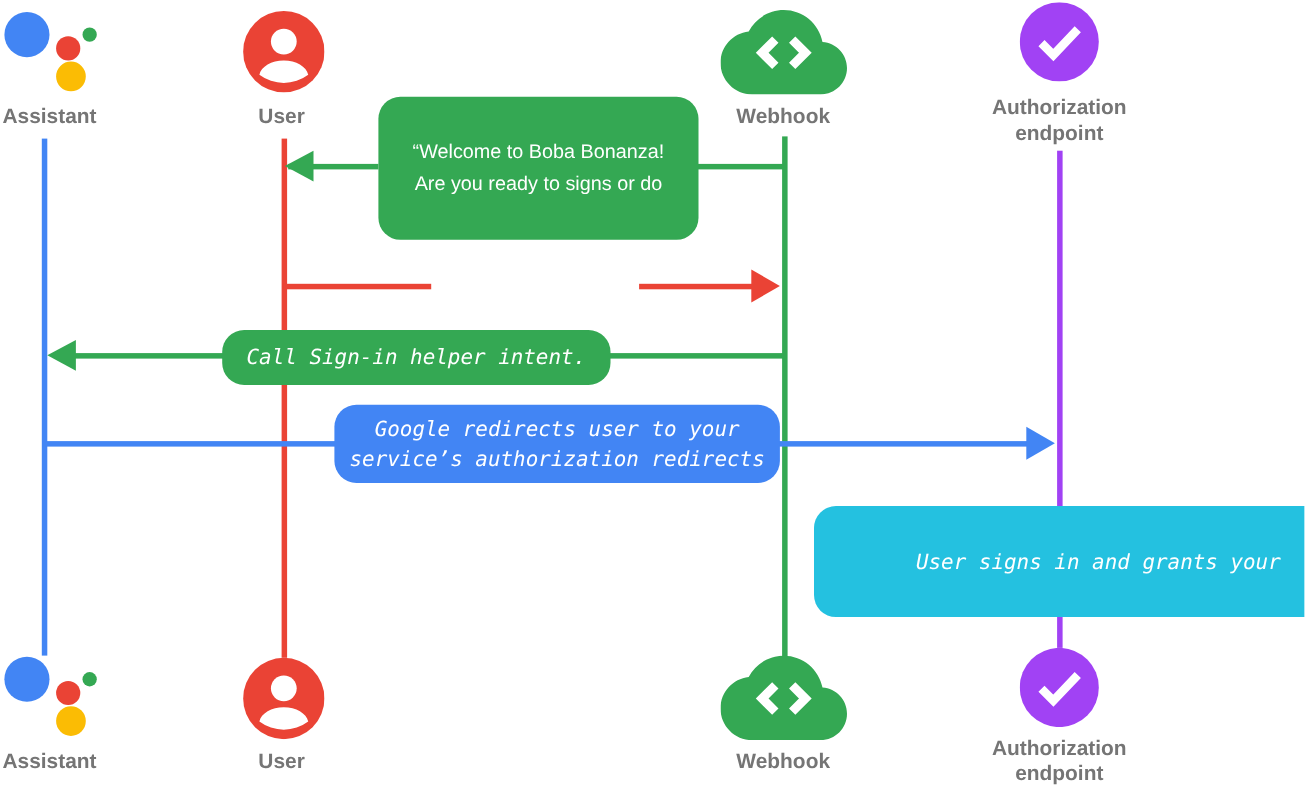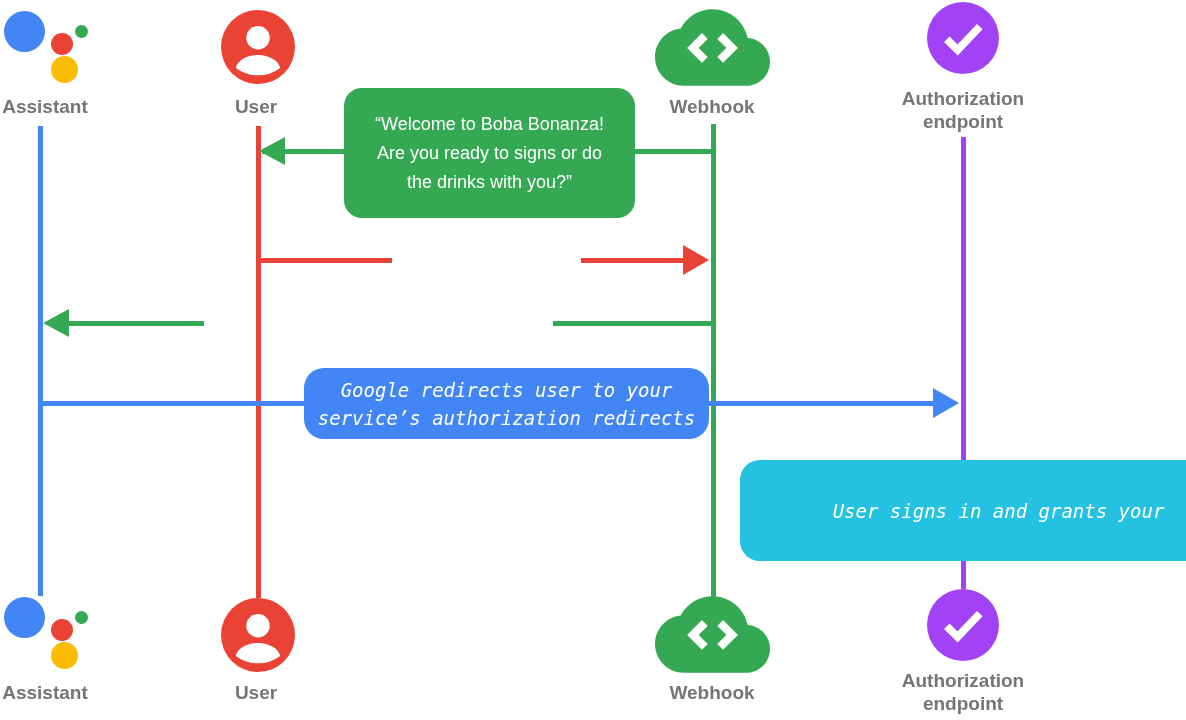--- a/index.html
+++ b/index.html
@@ -13,21 +13,21 @@
   .hline{position:absolute;height:5px;z-index:2;}
   
   .head-left{position:absolute;width:0;height:0;z-index:2;
     border-top:14px solid transparent;border-bottom:14px solid transparent;border-right:26px solid;}
   .head-right{position:absolute;width:0;height:0;z-index:2;
     border-top:15px solid transparent;border-bottom:15px solid transparent;border-left:26px solid;}
   
   .bubble{position:absolute;z-index:3;border-radius:20px;color:#ffffff;
     display:flex;flex-direction:column;align-items:center;justify-content:center;text-align:center;}
   .bubble .ln{display:block;white-space:nowrap;}
-  .sans-msg{font-size:18px;line-height:29px;font-weight:400;border-radius:18px;}
+  .sans-msg{font-size:18px;line-height:29px;font-weight:400;}
   .mono-msg{font-family:"DejaVu Sans Mono", monospace;font-style:italic;font-size:19px;line-height:28px;}
   
   .actor-label{position:absolute;z-index:4;width:200px;text-align:center;
     font-size:19px;line-height:23px;font-weight:700;color:#757575;}
   
   .icon{position:absolute;z-index:5;}
   .circ{position:absolute;border-radius:50%;}
 </style>
 </head>
 <body>
@@ -50,24 +50,26 @@
   <div class="hline" style="left:66px;top:321px;width:138px;background:#34A853;"></div>
   <div class="hline" style="left:553px;top:321px;width:160px;background:#34A853;"></div>
   <div class="head-left" style="left:43px;top:309px;border-right-color:#34A853;"></div>
 
   <div class="hline" style="left:41px;top:401px;width:894px;background:#4285F4;"></div>
   <div class="head-right" style="left:933px;top:388px;border-left-color:#4285F4;"></div>
 
   <div class="bubble sans-msg" style="left:344px;top:88px;width:291px;height:130px;background:#34A853;">
     <span class="ln">“Welcome to Boba Bonanza!</span>
     <span class="ln">Are you ready to signs or do</span>
-    <span class="ln">the drinks with you?”</span>
   </div>
 
 
+  <div class="bubble mono-msg" style="left:202px;top:300px;width:353px;height:50px;background:#34A853;">
+    <span class="ln">Call Sign-in helper intent.</span>
+  </div>
 
   <div class="bubble mono-msg" style="left:304px;top:368px;width:405px;height:71px;background:#4285F4;">
     <span class="ln">Google redirects user to your</span>
     <span class="ln">service’s authorization redirects</span>
   </div>
 
   <div class="bubble mono-msg" style="left:740px;top:460px;width:443px;height:101px;background:#24C1E0;padding-left:37px;">
     <span class="ln">User signs in and grants your</span>
   </div>
 

